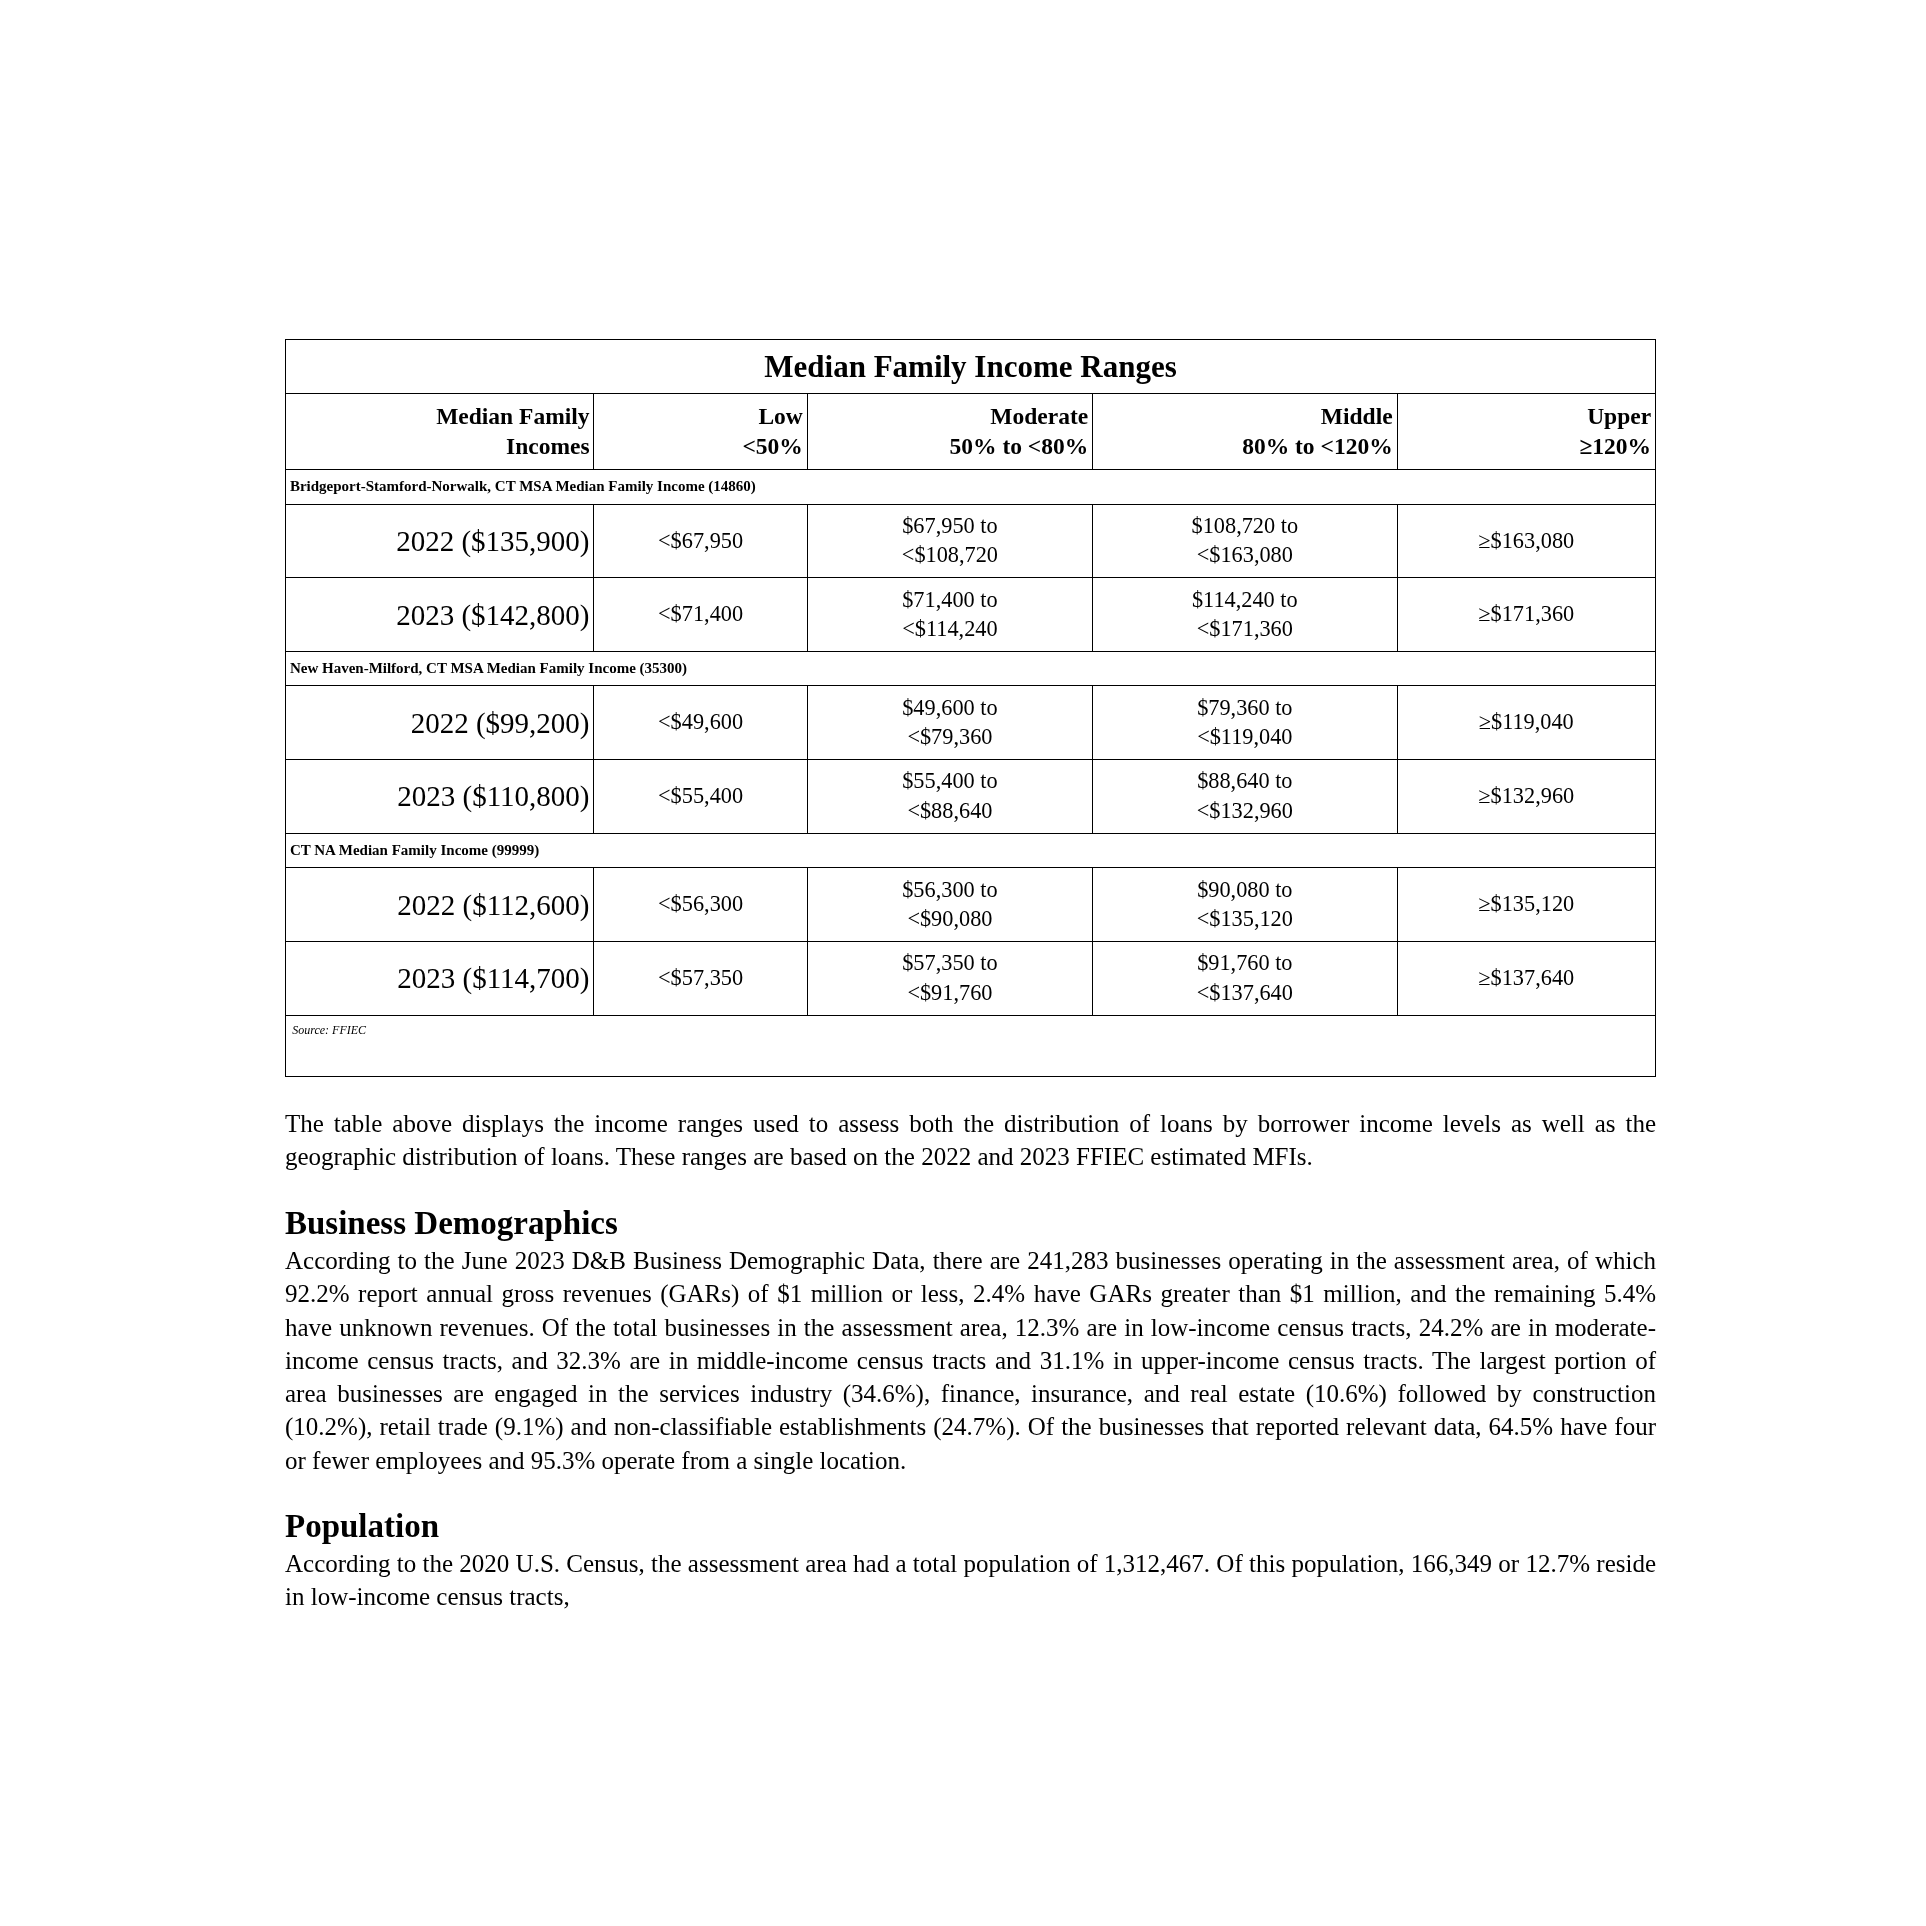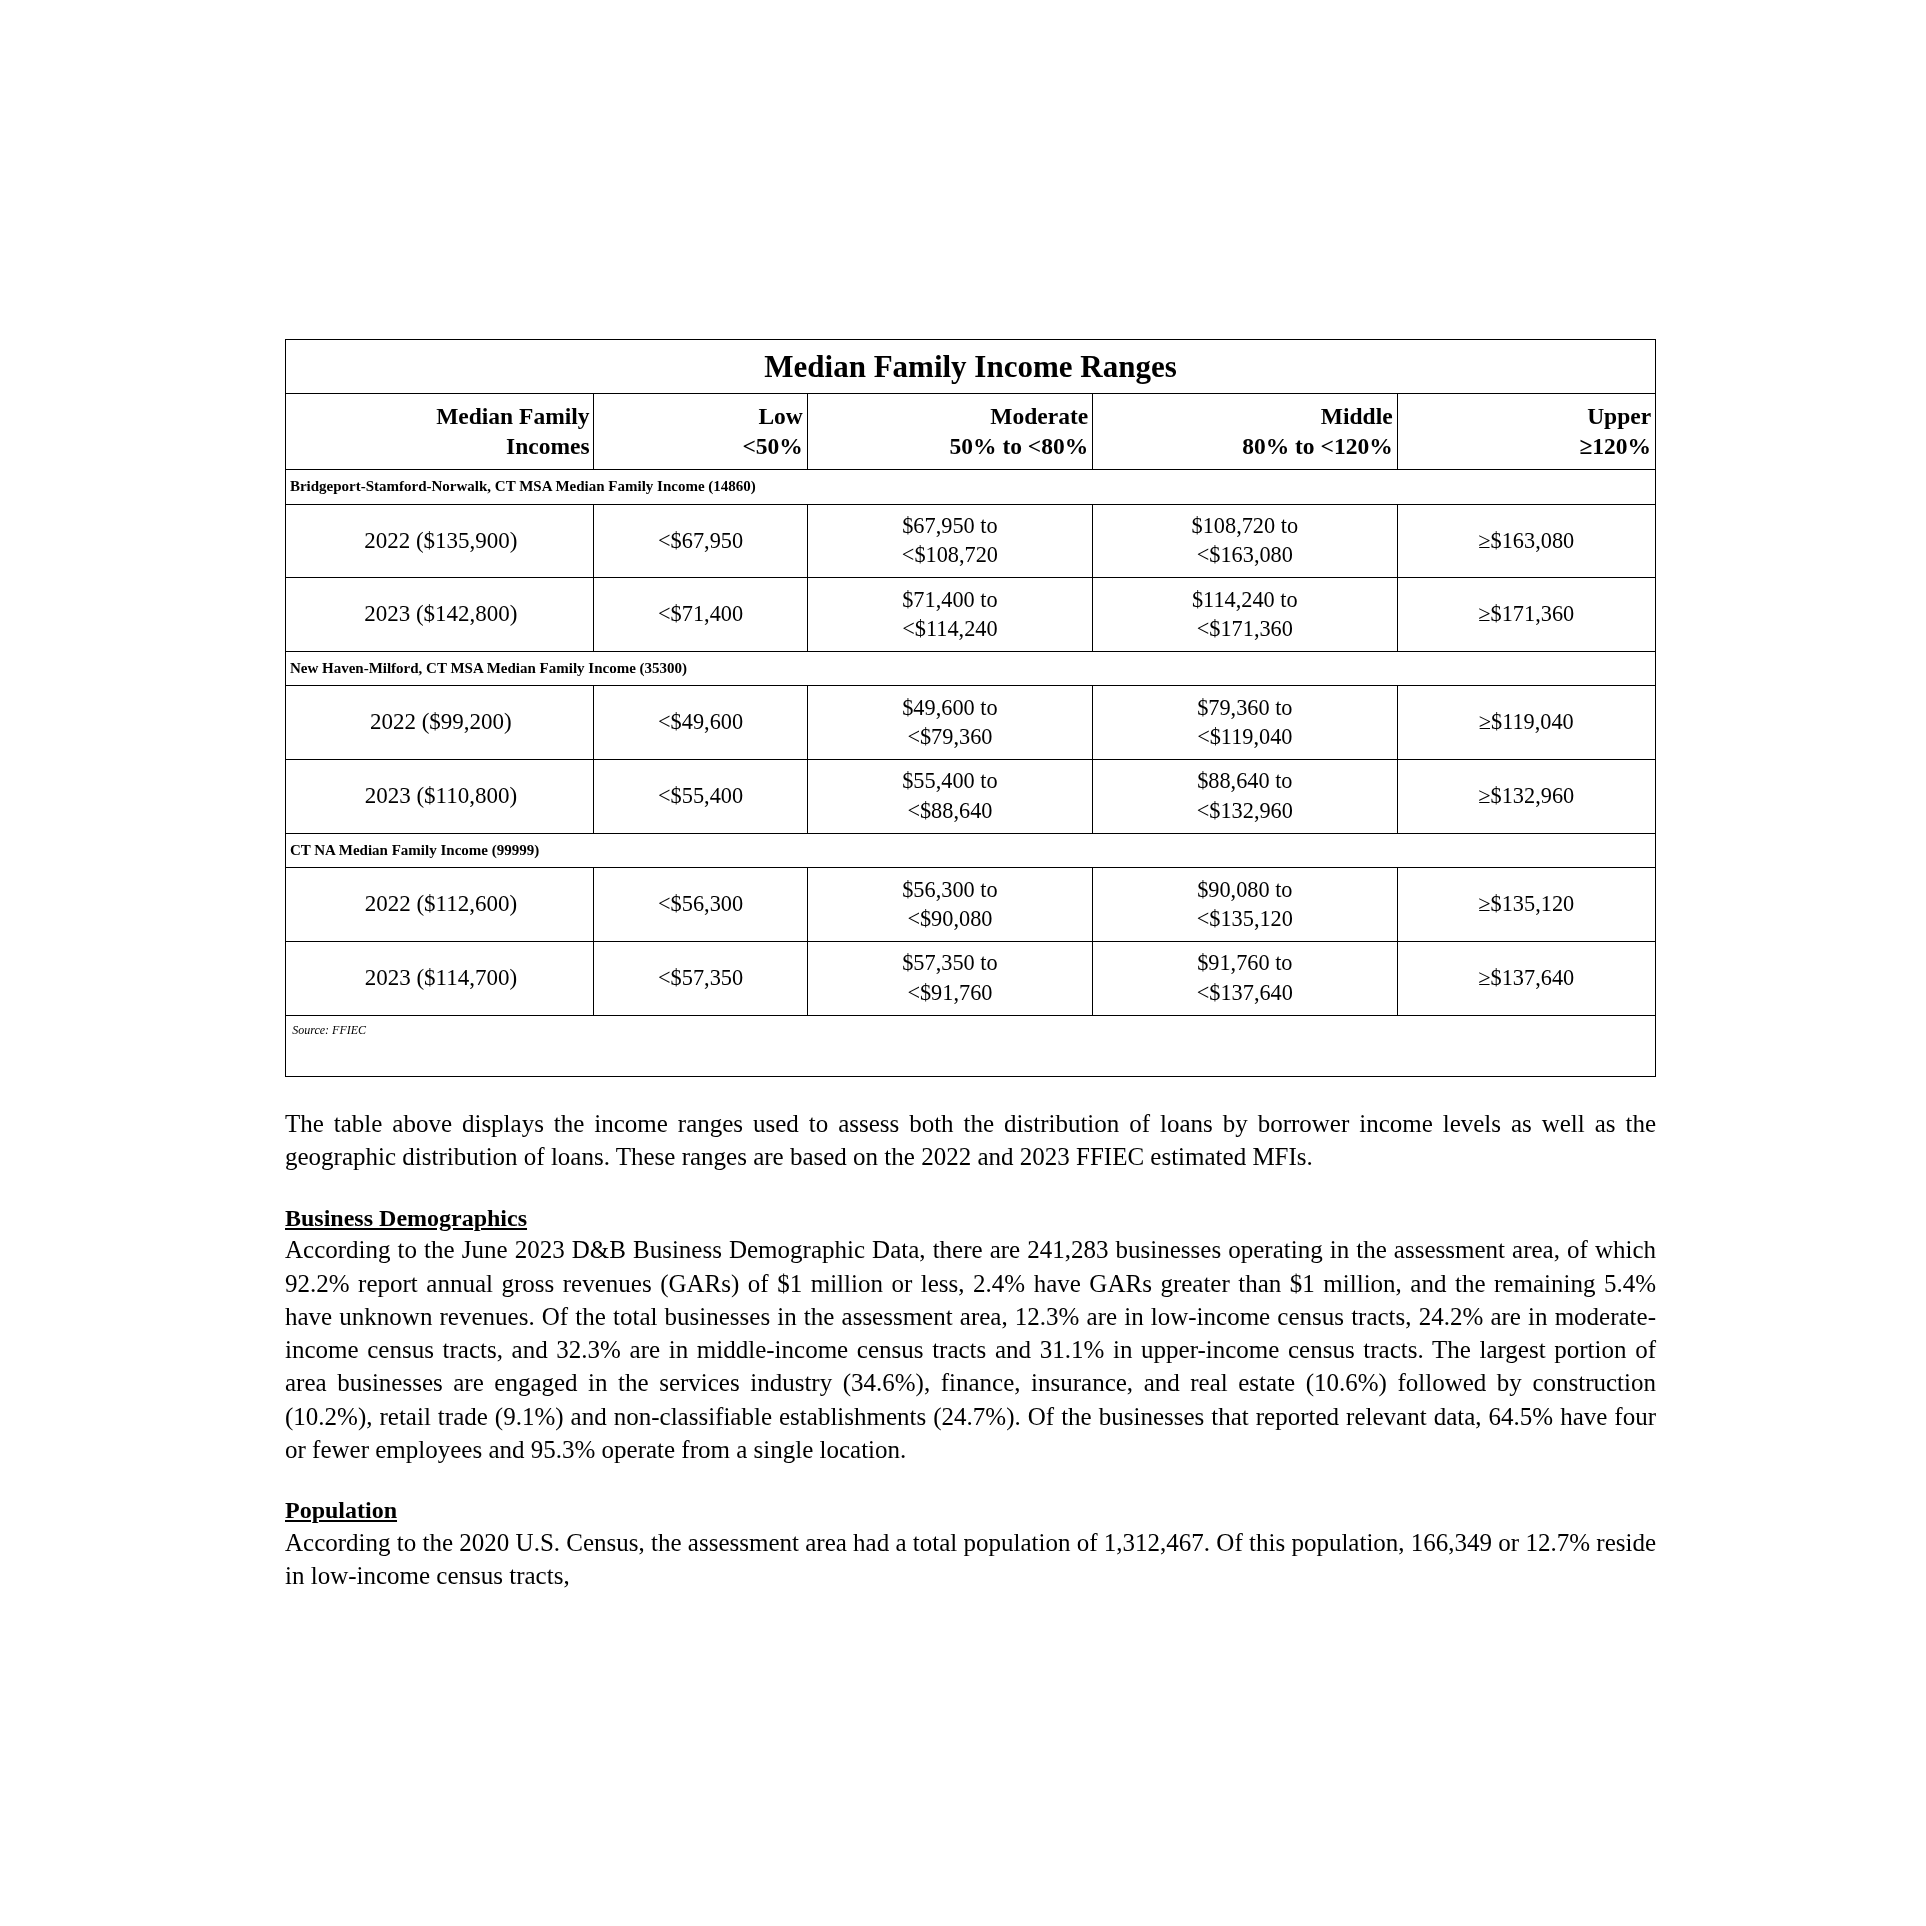--- a/index.html
+++ b/index.html
@@ -57,22 +57,22 @@
     font-weight: bold;
     font-size: 23.5px;
     line-height: 1.28;
     padding: 7px 3.9px 7.7px 3.9px !important;
   }
   .hdr-cell.left {
     text-align: right;
     padding-left: 6.2px !important;
   }
   .rowlabel {
-    text-align: center;
-    font-size: 23px;
+    text-align: right;
+    font-size: 29px;
     padding: 6.2px 3.9px 6.2px 6.2px !important;
     line-height: 1.25;
   }
   .val {
     text-align: center;
     font-size: 22.3px;
     line-height: 1.32;
     padding: 6.2px 3.1px 7.7px 3.1px !important;
   }
   .val .l1 { display: block; }
@@ -95,23 +95,22 @@
   
   p.body {
     font-size: 25px;
     line-height: 1.33;
     margin: 0;
     text-align: justify;
     text-justify: inter-word;
   }
   .gap-lg { height: 30px; }
   h3.section {
-    font-size: 24px;
-    font-weight: bold;
-    text-decoration: underline;
+    font-size: 33px;
+    font-weight: bold;
     margin: 0 0 0.8px 0;
     line-height: 1.2;
     display: inline-block;
   }
   .section-wrap { margin: 0; padding: 0; }
 </style>
 </head>
 <body>
 
 <div class="page">

